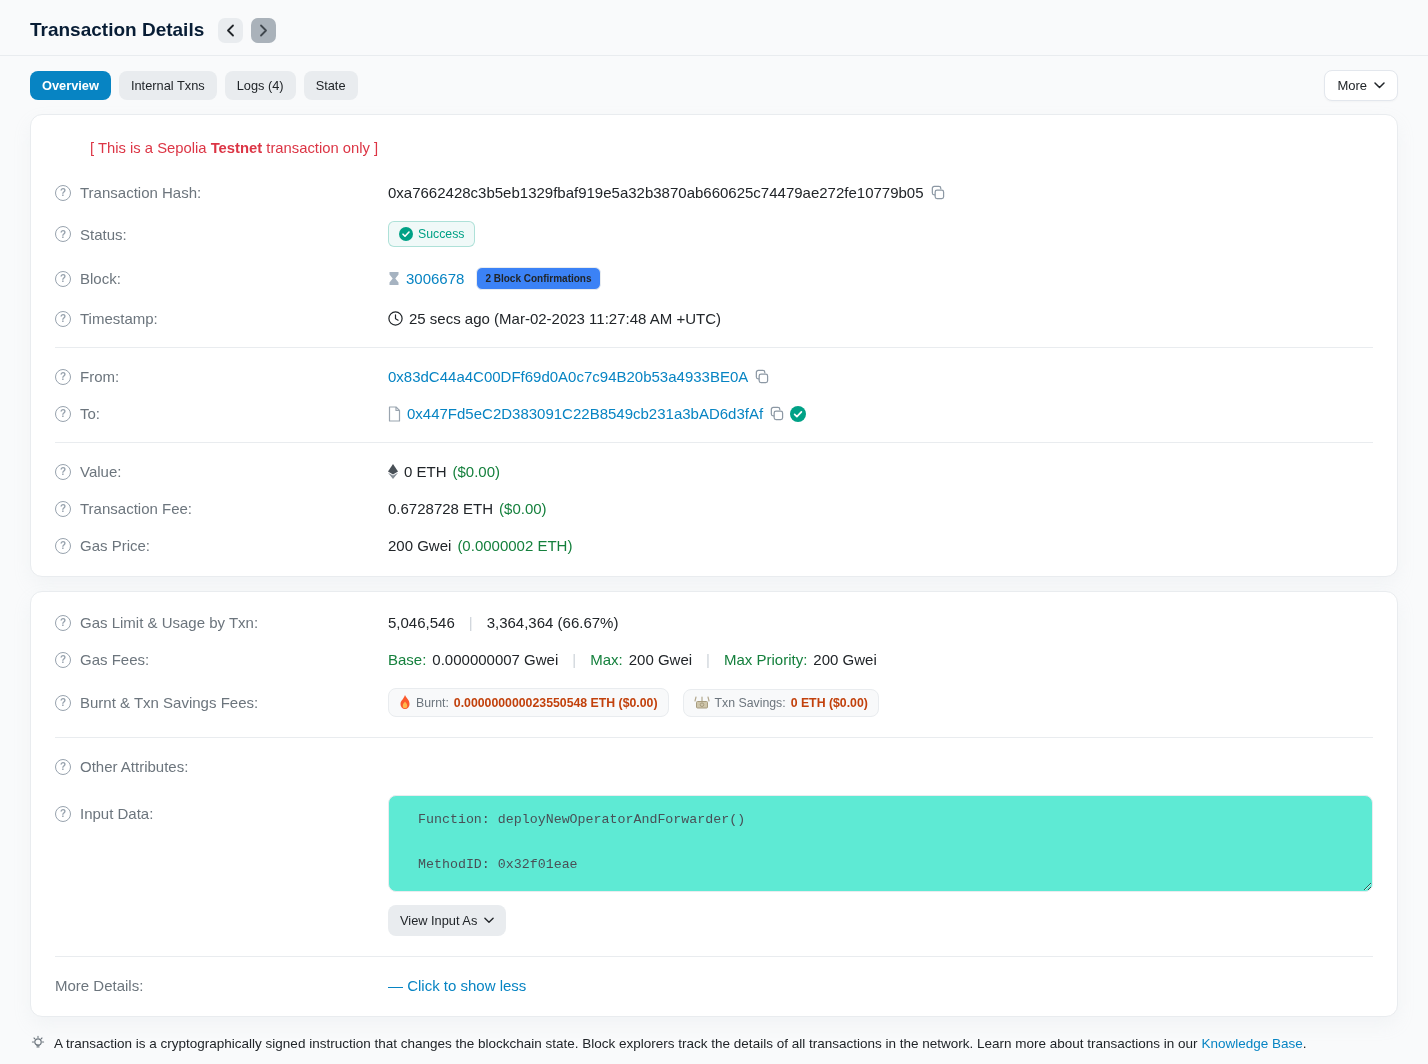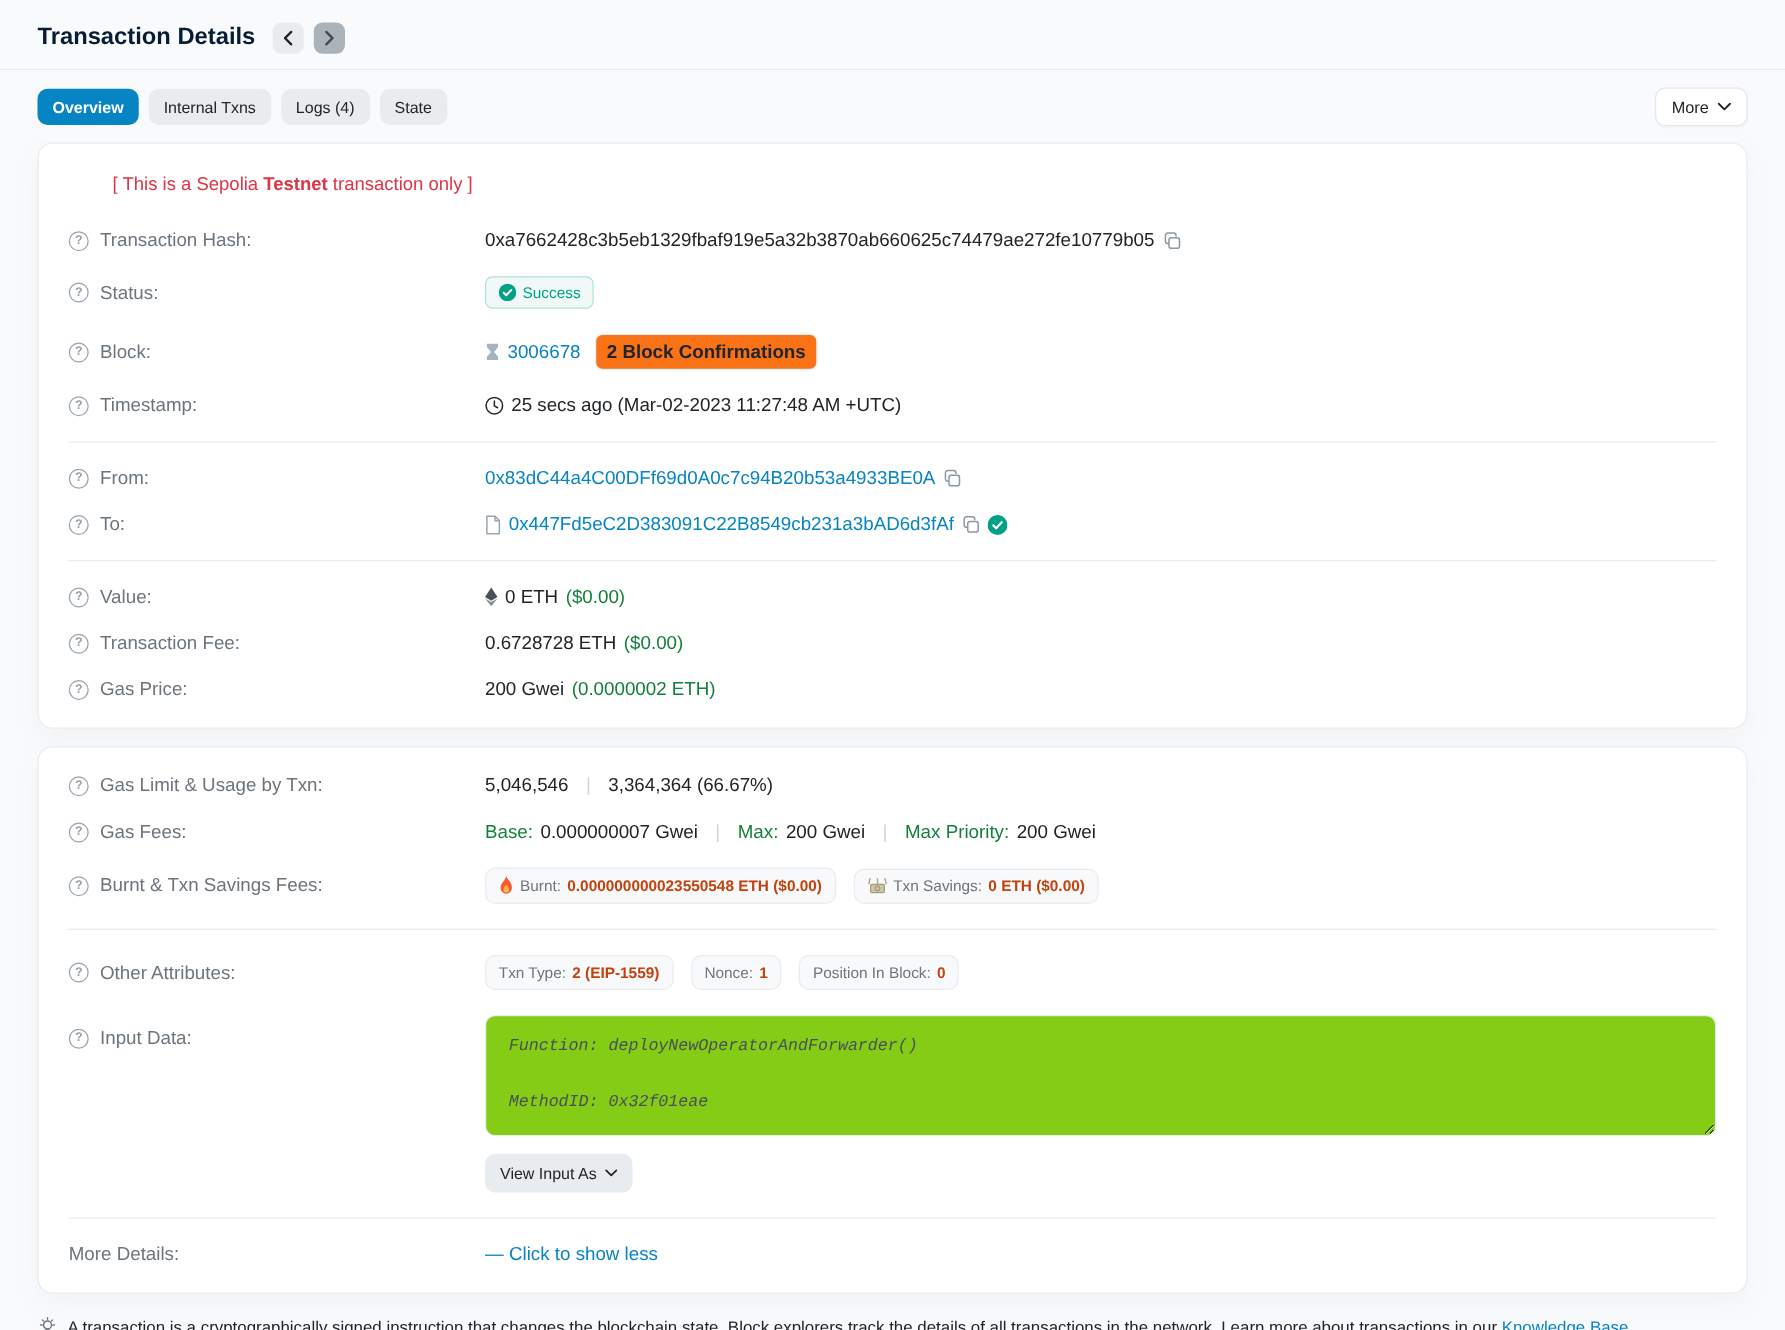--- a/index.html
+++ b/index.html
@@ -38,28 +38,28 @@
   .dark { color:#212529;text-align:center; }
   a.link { color:#0784c3; text-decoration:none; cursor:pointer; }
   .pipe { color:#ced4da; margin:0 8px; }
 
   .testnet-note { color:#dc3545; padding:13px 0 18px; font-size:14.8px;margin-left:35px; }
   .testnet-note b { font-weight:700; }
 
   .qicon { width:16px; height:16px; border:1.2px solid #98a3ae; border-radius:50%; color:#98a3ae; font-size:10px; font-weight:700; display:inline-flex; align-items:center; justify-content:center; flex-shrink:0; cursor:help; }
 
   .status-badge { display:inline-flex; align-items:center; gap:5px; padding:5px 10px; border-radius:6px; background:rgba(0,161,134,.06); border:1px solid rgba(0,161,134,.28); color:#00a186; font-size:12.3px; font-weight:500; }
-  .conf-badge { padding:5px 8px; border:1px solid #e9ecef; border-radius:6px; background:#f97316; font-size:15px; font-weight:700; color:#212529; margin-left:6px; }
+  .conf-badge { padding:5px 8px; border:1px solid #e9ecef; border-radius:6px; background:#3b82f6; font-size:10px; font-weight:700; color:#212529; margin-left:6px; }
 
   .chip { display:inline-flex; align-items:center; gap:5px; padding:6px 10px; border:1px solid #e9ecef; border-radius:8px; background:#f8f9fa; font-size:12.3px; }
   .chip .chip-label { color:#6c757d; }
   .chip .chip-value { color:#c2410c; font-weight:700; }
   .chip + .chip { margin-left:8px; }
 
-  .input-data-box { width:100%; height:97px; background:#84cc16; border:1px solid #e9ecef; border-radius:8px; padding:13px 18px; font-family:"Liberation Mono","DejaVu Sans Mono",monospace; font-size:13.3px; line-height:1.7; color:#495057; resize:vertical; outline:none;font-style:italic; }
+  .input-data-box { width:100%; height:97px; background:#5eead4; border:1px solid #e9ecef; border-radius:8px; padding:13px 29px; font-family:"Liberation Mono","DejaVu Sans Mono",monospace; font-size:13.3px; line-height:1.7; color:#495057; resize:vertical; outline:none; }
   .view-input-btn { margin-top:10px; display:inline-flex; align-items:center; gap:7px; background:#e9ecef; border:none; border-radius:8px; padding:8px 12px; font-size:12.8px; color:#212529; cursor:pointer; }
 
   .footer-note { display:flex; align-items:center; gap:8px; font-size:13.5px; color:#212529; padding:4px 0 20px; }
 
   .icon { display:inline-flex; flex-shrink:0; }
   .copy-btn { background:none; border:none; padding:0; cursor:pointer; display:inline-flex; }
 </style>
 </head>
 <body>
 
@@ -327,34 +327,20 @@
       </div>
     </div>
 
     <hr class="divider">
 
     <div class="row">
       <div class="row-label">
         <span class="qicon">?</span>
         <span>Other Attributes:</span>
       </div>
-      <div class="row-value">
-        <span class="chip">
-          <span class="chip-label">Txn Type:</span>
-          <span class="chip-value">2 (EIP-1559)</span>
-        </span>
-        <span class="chip">
-          <span class="chip-label">Nonce:</span>
-          <span class="chip-value">1</span>
-        </span>
-        <span class="chip">
-          <span class="chip-label">Position In Block:</span>
-          <span class="chip-value">0</span>
-        </span>
-      </div>
     </div>
 
     <div class="row top">
       <div class="row-label" style="padding-top:10px;">
         <span class="qicon">?</span>
         <span>Input Data:</span>
       </div>
       <div class="row-value" style="display:block;">
         <textarea class="input-data-box" readonly="" style="">Function: deployNewOperatorAndForwarder()
 

